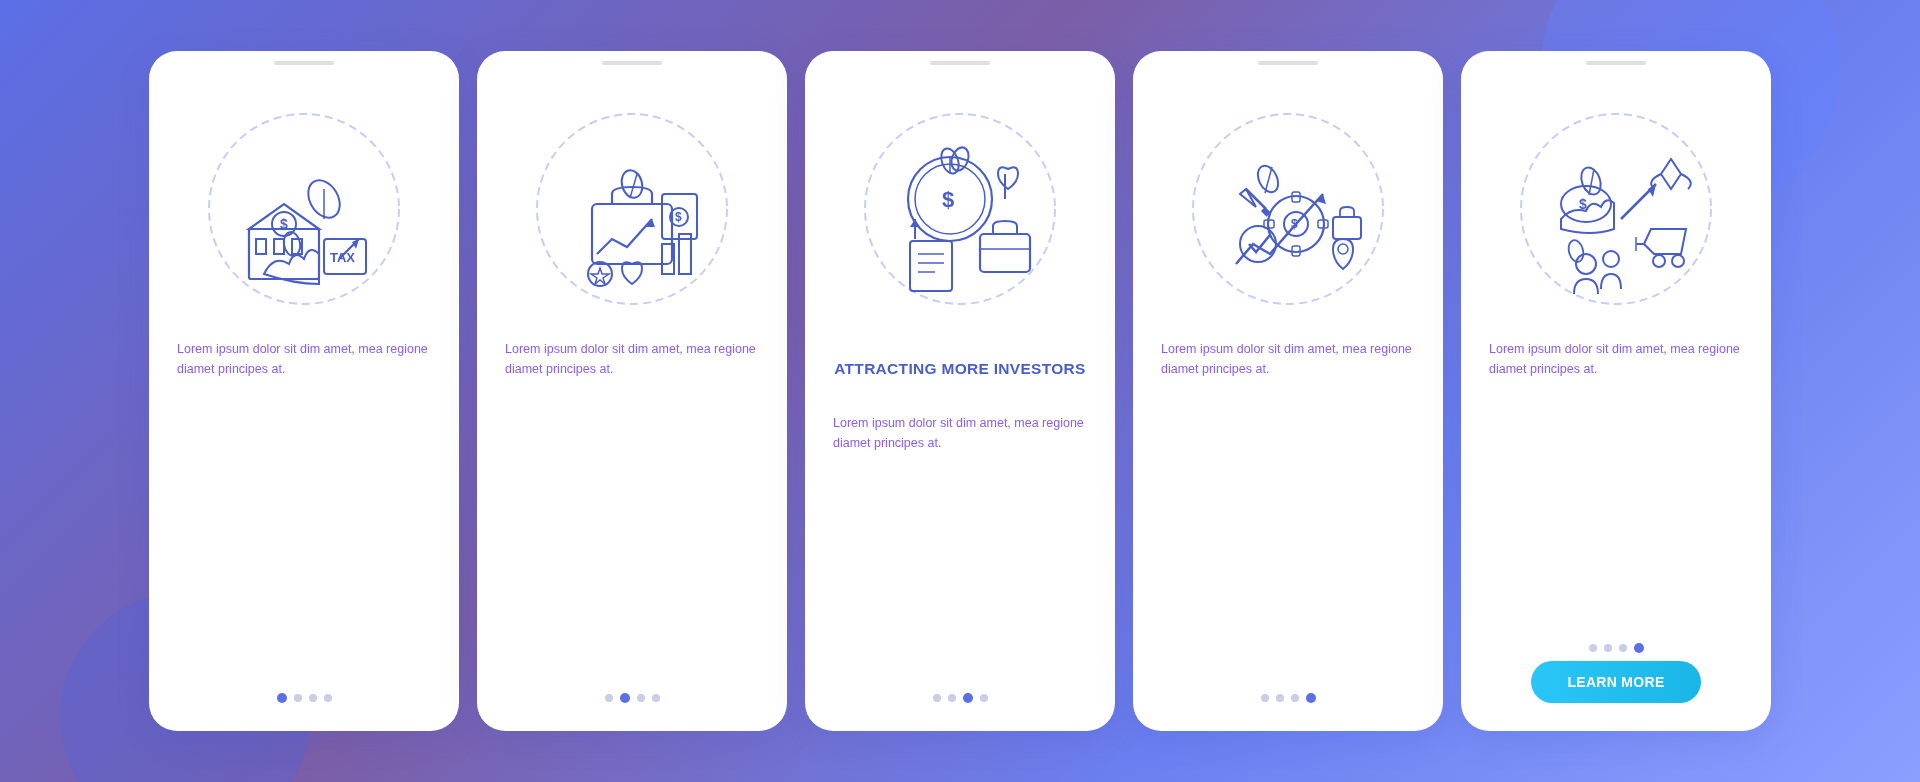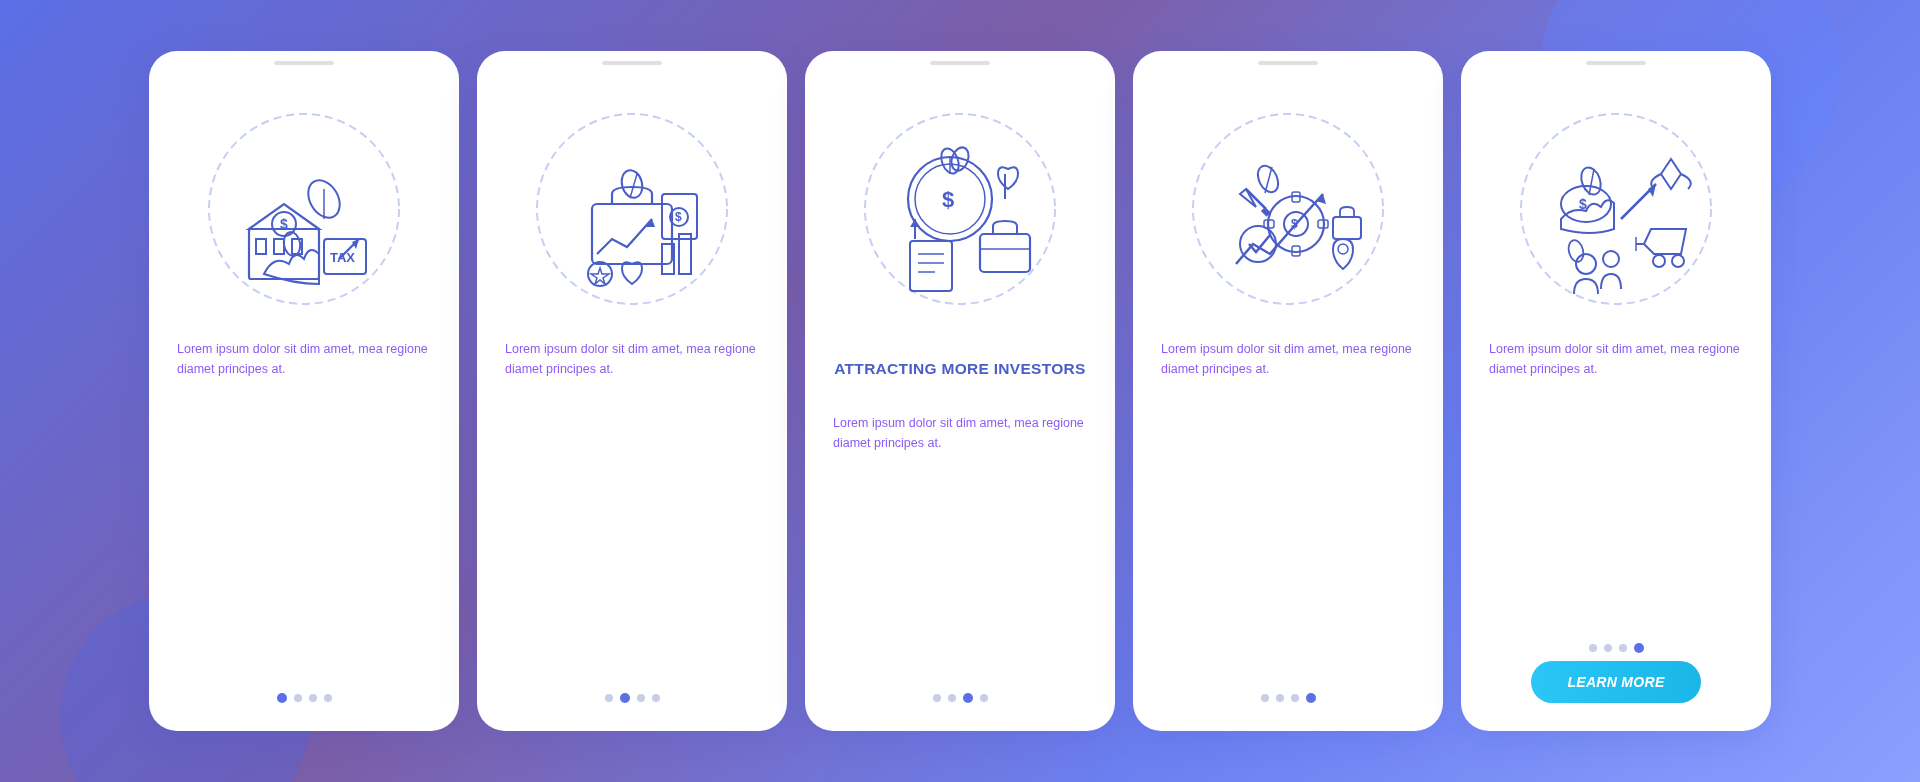--- a/index.html
+++ b/index.html
@@ -141,21 +141,20 @@
       background: linear-gradient(90deg, #29c6f7, #1ab6e8);
       color: white;
       border: none;
       border-radius: 25px;
       padding: 13px 36px;
       font-size: 14px;
       font-weight: 700;
       cursor: pointer;
       letter-spacing: 0.3px;
       margin-top: 8px;
-      font-style: italic;
     }
 
     
     .card-icon-svg {
       width: 200px;
       height: 200px;
     }
 
   </style>
 </head>

